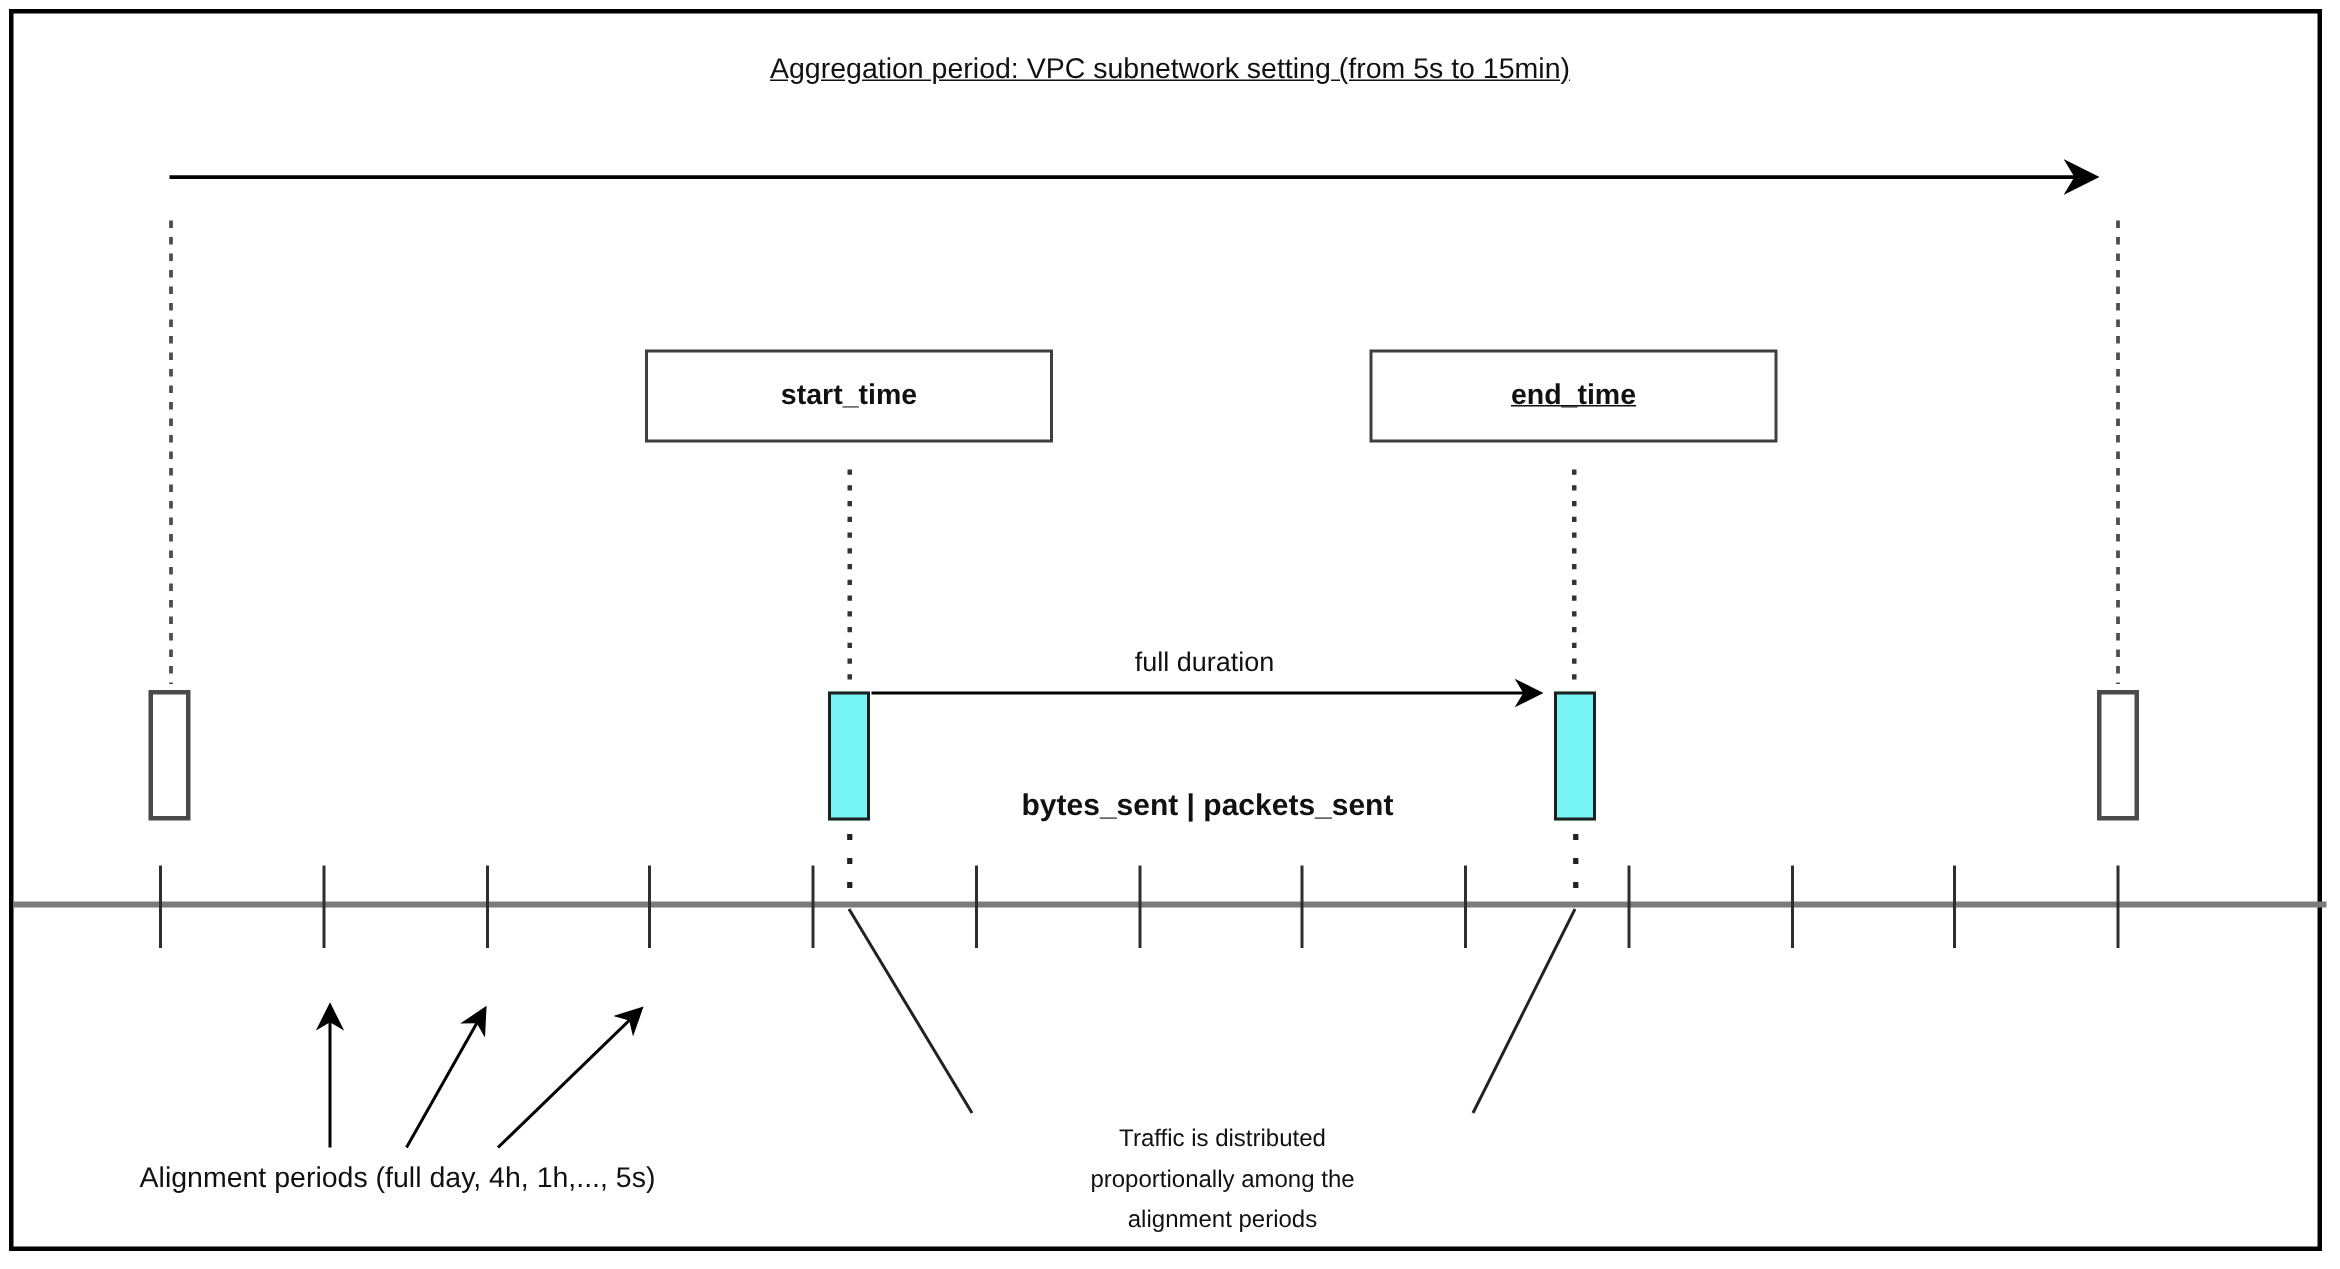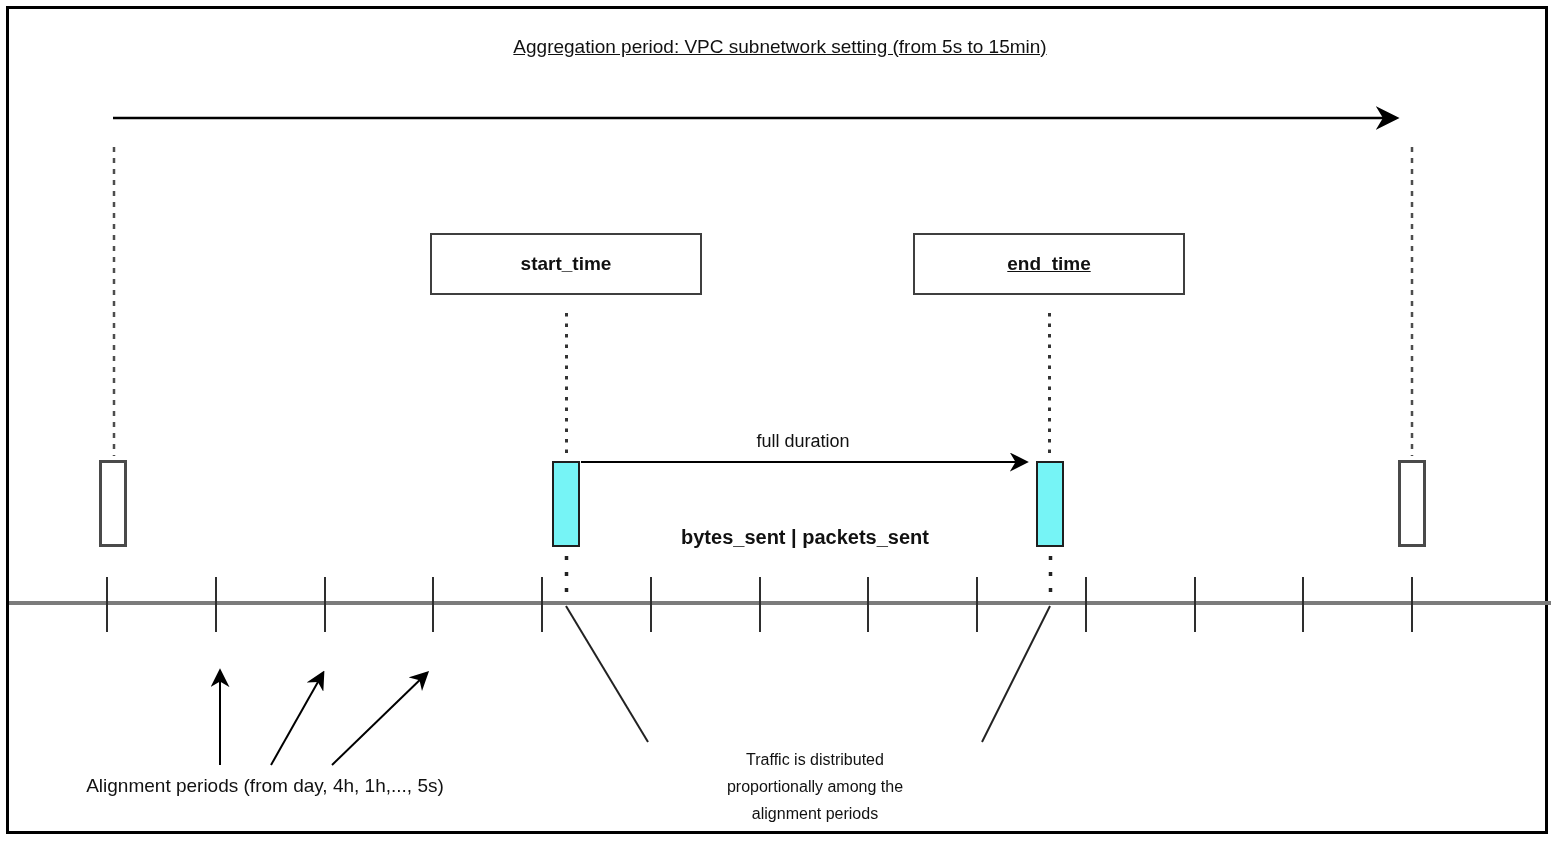--- a/index.html
+++ b/index.html
@@ -140,18 +140,18 @@
   </div>
 
   <div class="window-marker left"></div>
   <div class="window-marker right"></div>
 
   <div class="flow-marker start"></div>
   <div class="flow-marker end"></div>
 
   <div class="label flow-duration-label">full duration</div>
   <div class="label metrics-label">bytes_sent | packets_sent</div>
-  <div class="label alignment-label">Alignment periods (from day, 4h, 1h,..., 5s)</div>
+  <div class="label alignment-label">Alignment periods (full day, 4h, 1h,..., 5s)</div>
   <div class="label traffic-note">Traffic is distributed
 proportionally among the
 alignment periods</div>
 
 </div>
 
 </body></html>

